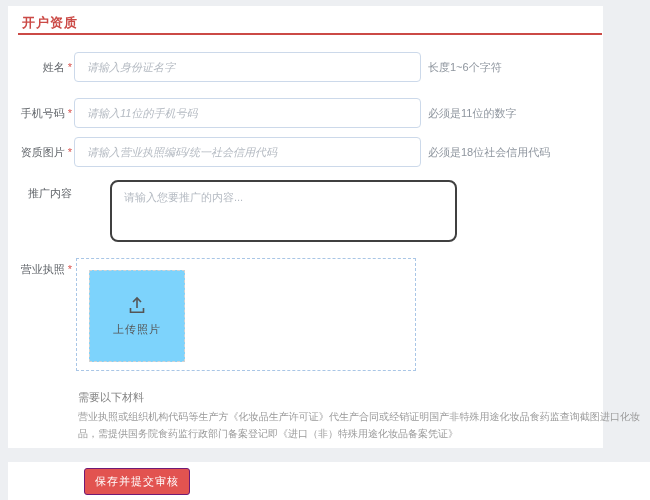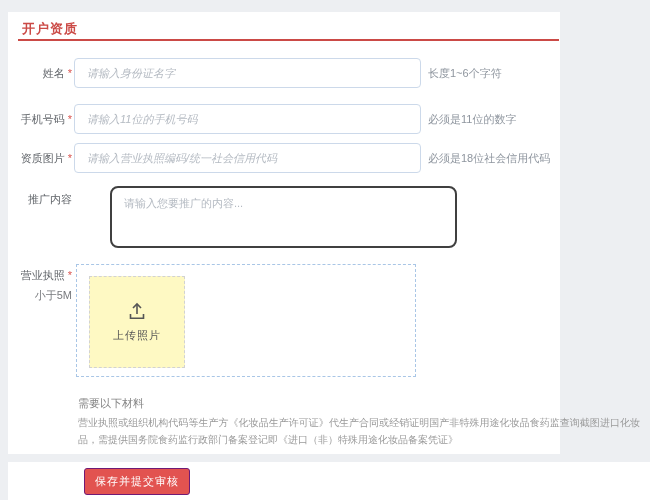--- a/index.html
+++ b/index.html
@@ -4,21 +4,21 @@
 <style>
   * { margin:0; padding:0; box-sizing:border-box; }
   html,body { width:650px; height:500px; }
   body {
     position:relative;
     background:#edeff2;
     font-family:"Liberation Sans", sans-serif;
     overflow:hidden;
   }
   .main-panel {
-    position:absolute; left:8px; top:12px; width:552px; height:442px;
+    position:absolute; left:8px; top:6px; width:595px; height:442px;
     background:#ffffff;
   }
   .page-title {
     position:absolute; left:14px; top:8px;
     font-size:13px; font-weight:bold; color:#cb4a46;
     letter-spacing:1px;
   }
   .title-underline {
     position:absolute; left:10px; top:27px; right:1px; height:2px;
     background:#cb4a46;
@@ -53,21 +53,21 @@
   .upload-sublabel {
     position:absolute; left:0; top:16px; width:64px;
     text-align:right; font-size:11px; color:#77797d; line-height:30px;
   }
   .upload-dropzone {
     position:absolute; left:68px; top:0; width:340px; height:113px;
     border:1px dashed #a9c6e6; background:#fff;
   }
   .upload-box {
     position:absolute; left:12px; top:11px; width:96px; height:92px;
-    background:#fef9c3; border:1px dashed #d2d2d2;
+    background:#7dd3fc; border:1px dashed #d2d2d2;
     display:flex; flex-direction:column; align-items:center; justify-content:center;
     cursor:pointer;
   }
   .upload-icon { display:block; margin-bottom:7px; }
   .upload-text { font-size:11px; color:#555; letter-spacing:1px; }
   .note-title {
     position:absolute; left:70px; top:384px;
     font-size:11px; color:#858585;
   }
   .note-body {
@@ -114,21 +114,20 @@
     <div class="hint">必须是18位社会信用代码</div>
   </div>
 
   <div class="form-row" style="top:174px; height:62px;">
     <div class="field-label top-aligned"><span>推广内容</span></div>
     <textarea class="text-area" placeholder="请输入您要推广的内容..." style=""></textarea>
   </div>
 
   <div class="form-row" style="top:252px; height:113px;">
     <div class="field-label top-aligned" style="top:5px;"><span>营业执照</span><span class="req">*</span></div>
-    <div class="upload-sublabel">小于5M</div>
     <div class="upload-dropzone">
       <div class="upload-box">
         <svg class="upload-icon" width="22" height="20" viewBox="0 0 22 20">
           <path d="M11 13 V3.5" stroke="#555555" stroke-width="1.6" fill="none"></path>
           <path d="M7 7 L11 3 L15 7" stroke="#555555" stroke-width="1.6" fill="none" stroke-linejoin="miter"></path>
           <path d="M4.5 13 v4.2 h13 v-4.2" stroke="#555555" stroke-width="1.6" fill="none"></path>
         </svg>
         <div class="upload-text">上传照片</div>
       </div>
     </div>

